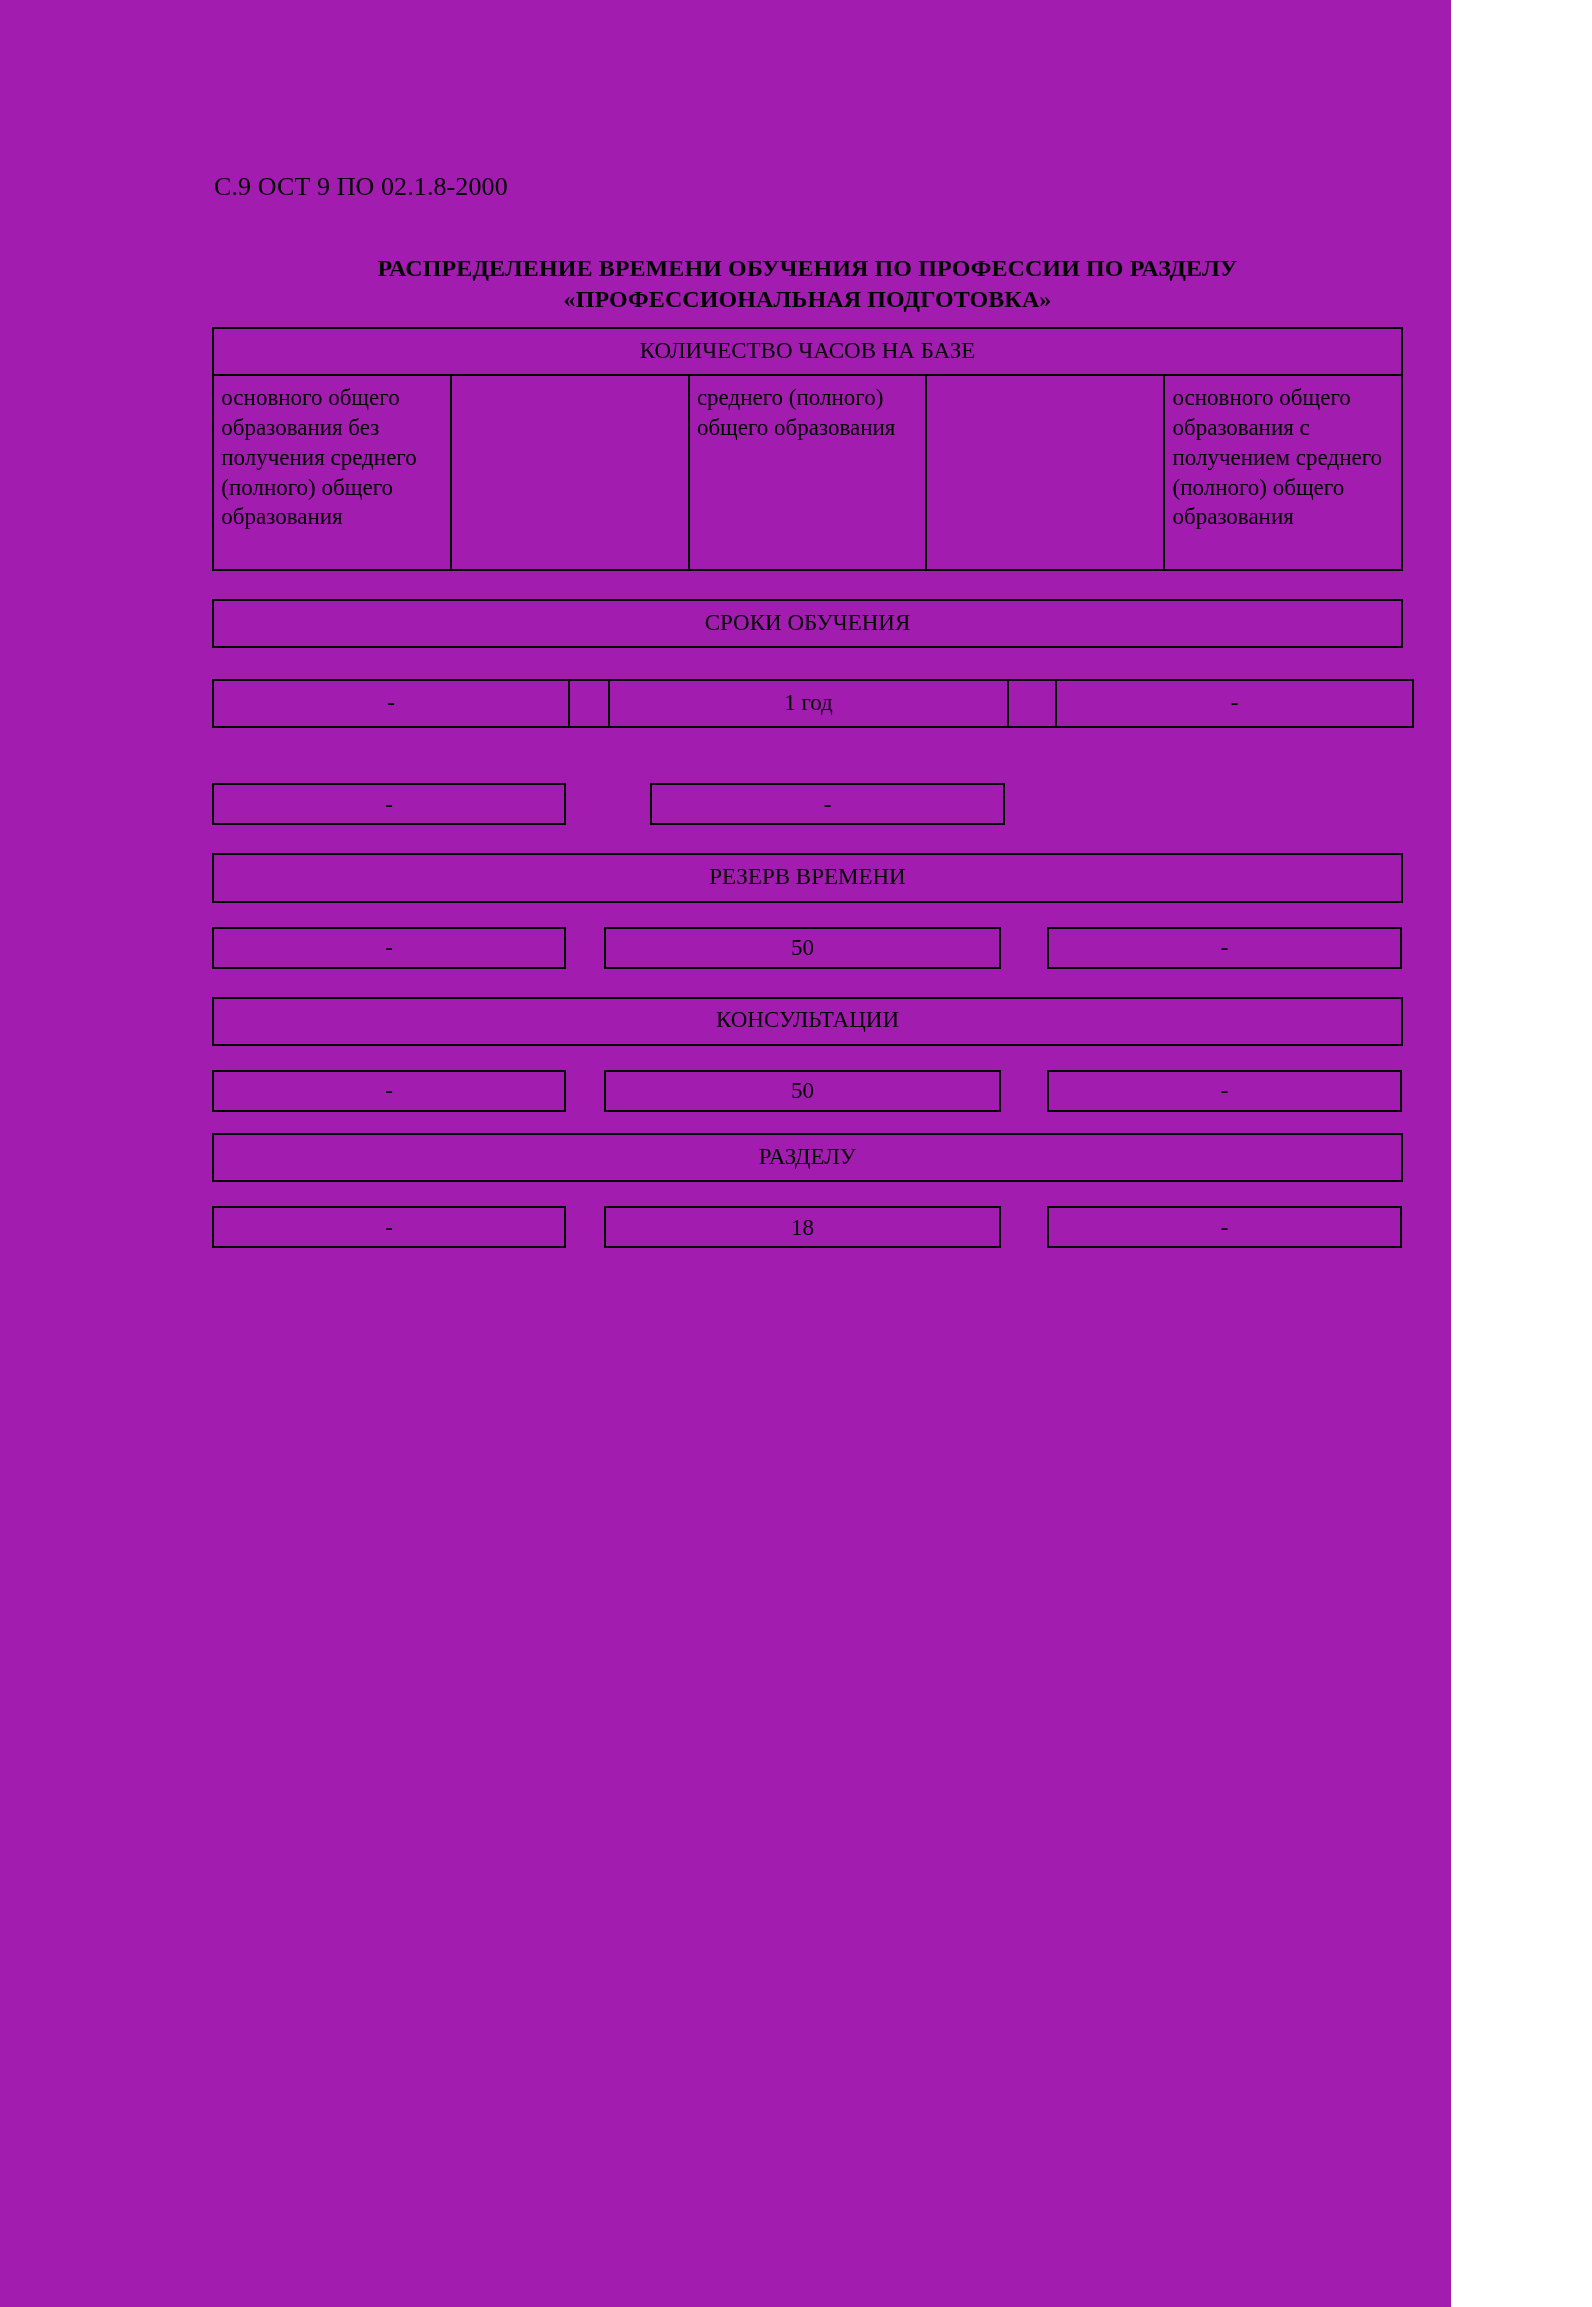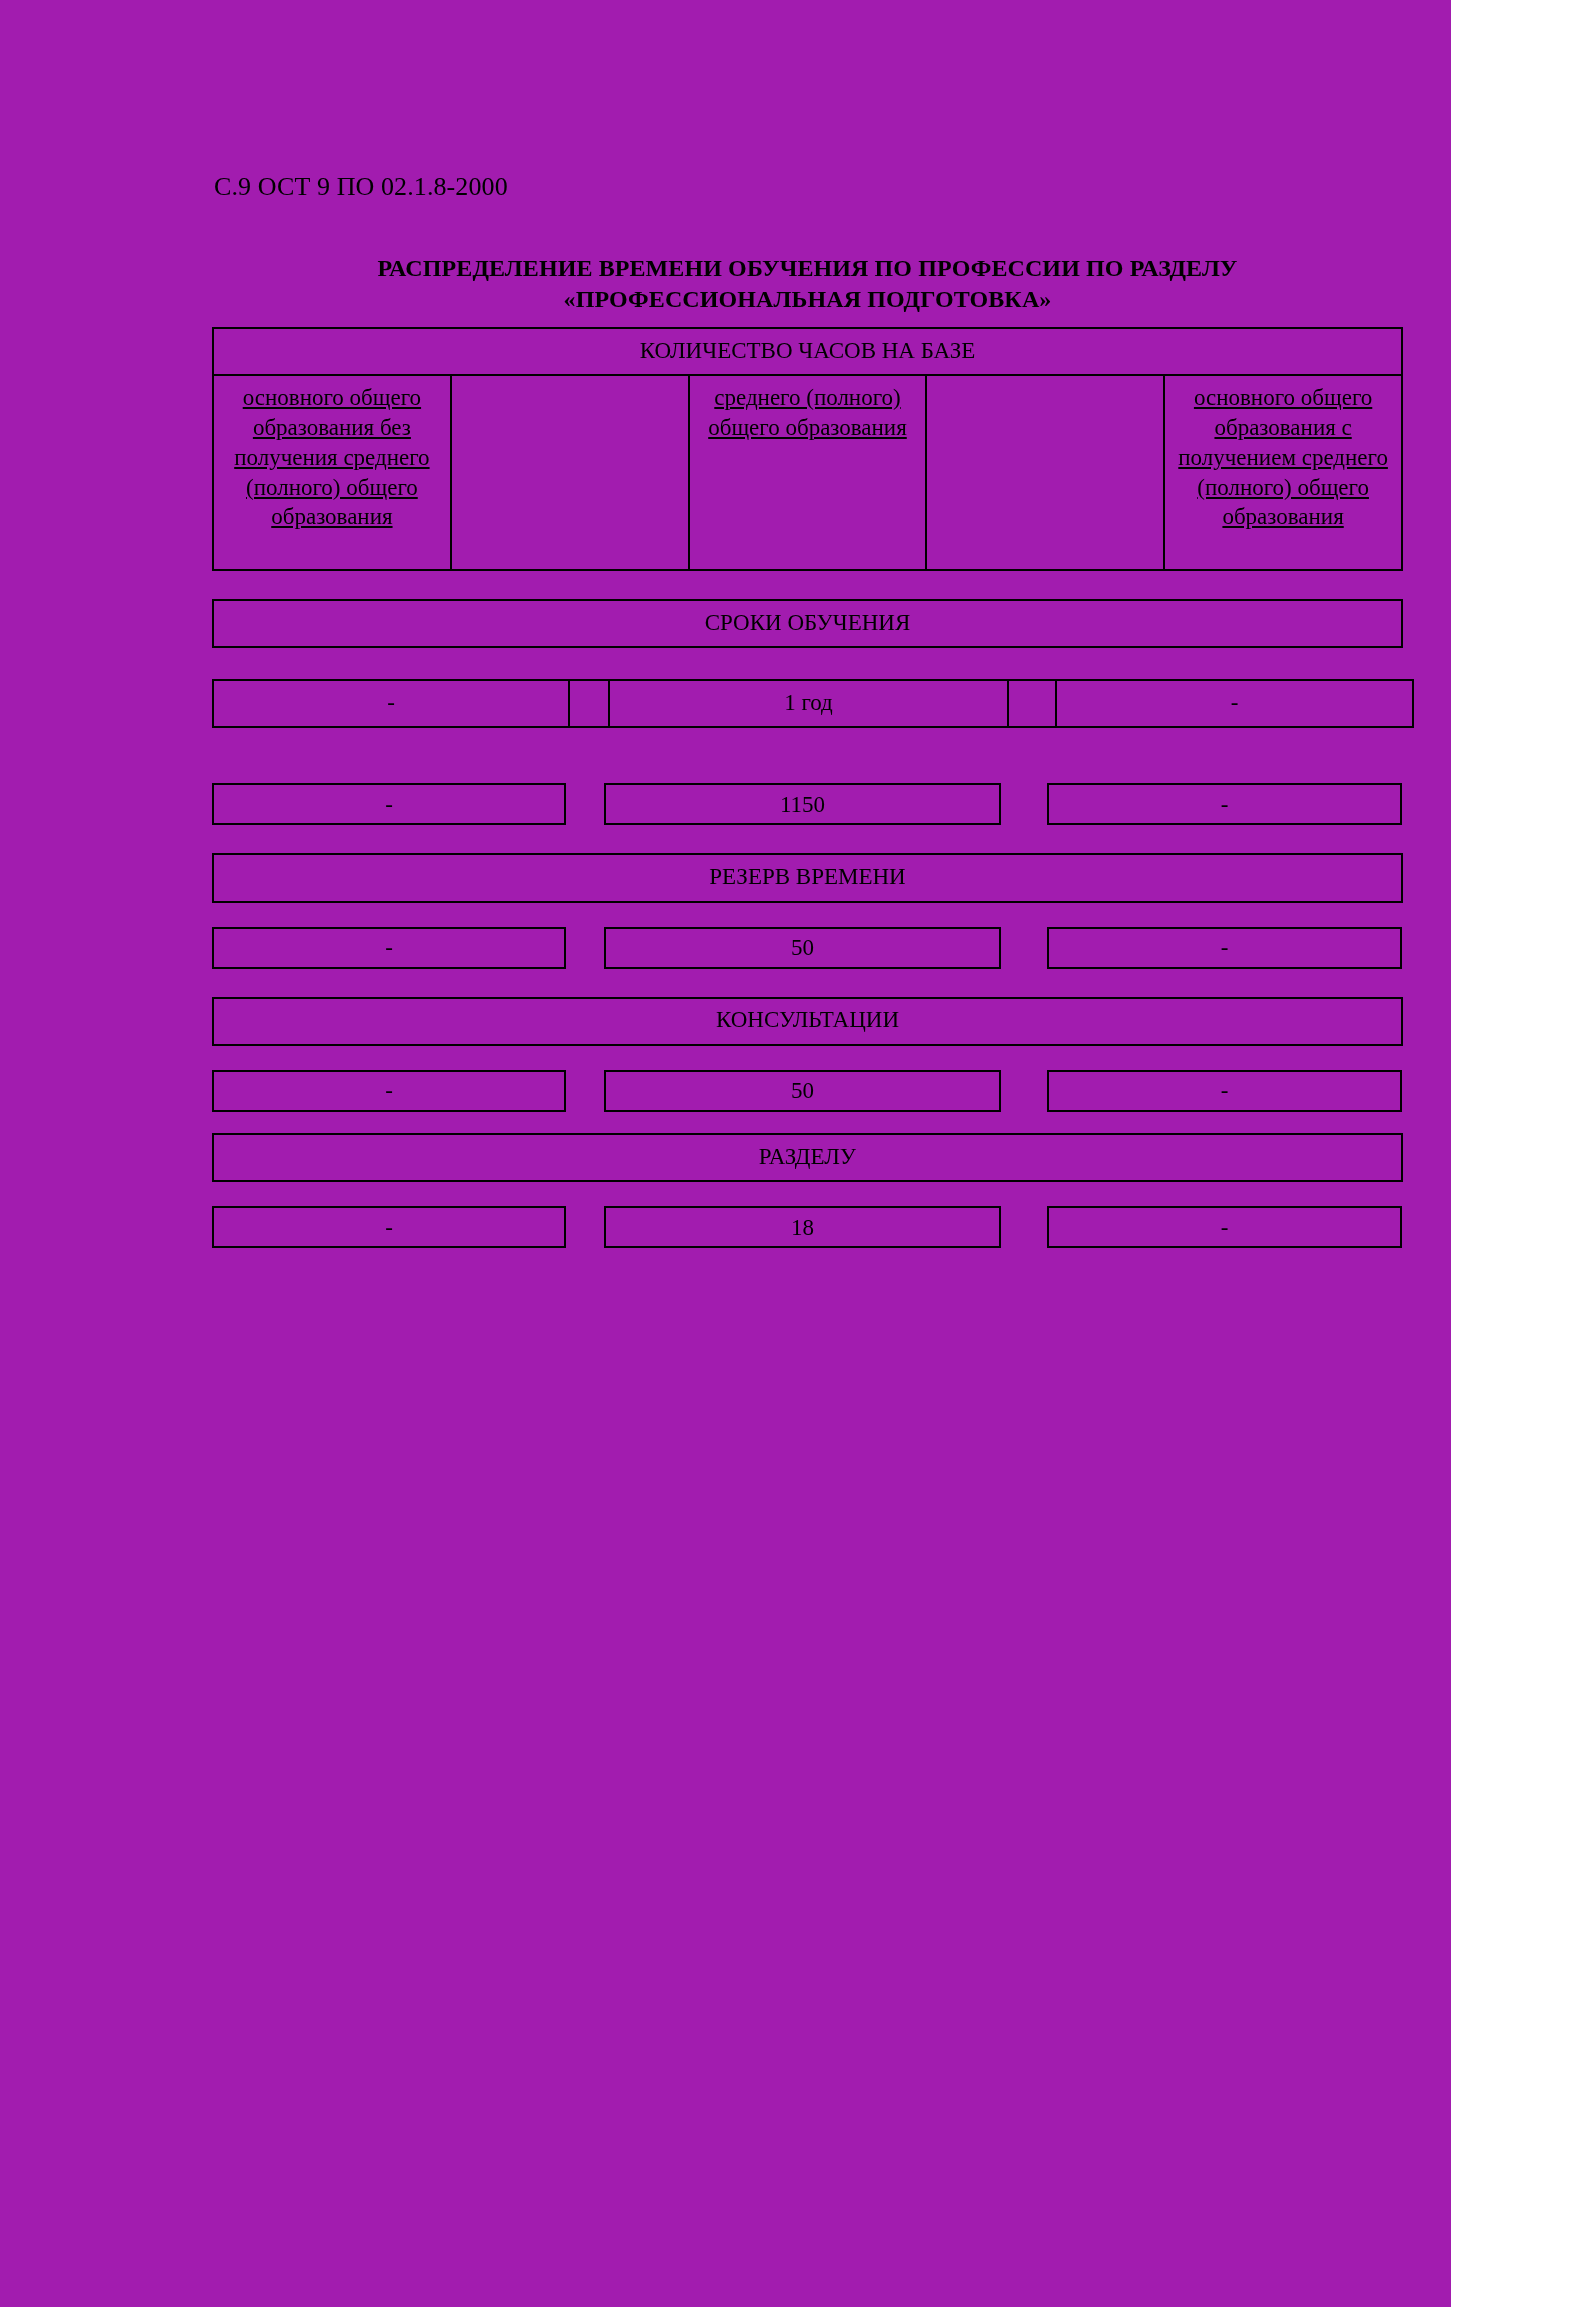--- a/index.html
+++ b/index.html
@@ -72,24 +72,23 @@
     text-align: center;
     height: 38px;
     vertical-align: middle !important;
     padding: 2.9px 0 4.4px 0 !important;
     font-size: 23px;
     border-radius: 12px;
   }
 
   
   .desc {
-    text-align: center;
+    text-align: left;
     padding: 6.6px 7.3px 8.8px 7.3px !important;
     height: 177px;
-    text-decoration: underline;
   }
   .spacer-cell { }
 
   
   .value {
     text-align: center;
     height: 38px;
     vertical-align: middle !important;
     padding: 2.9px 0 4.4px 0 !important;
   }
@@ -175,21 +174,20 @@
       </table>
 
     <div class="gap-42"></div>
 
 
     <div class="gap-33"></div>
 
     <div class="split-row">
       <div class="box col-a">-</div>
       <div class="air-a"></div>
-      <div class="box col-b">1150</div>
       <div class="air-b"></div>
       <div class="box col-c">-</div>
     </div>
 
     <div class="gap-38"></div>
 
     <table class="grid">
       <tbody>
           <tr>
         <td class="banner">РЕЗЕРВ ВРЕМЕНИ</td>

